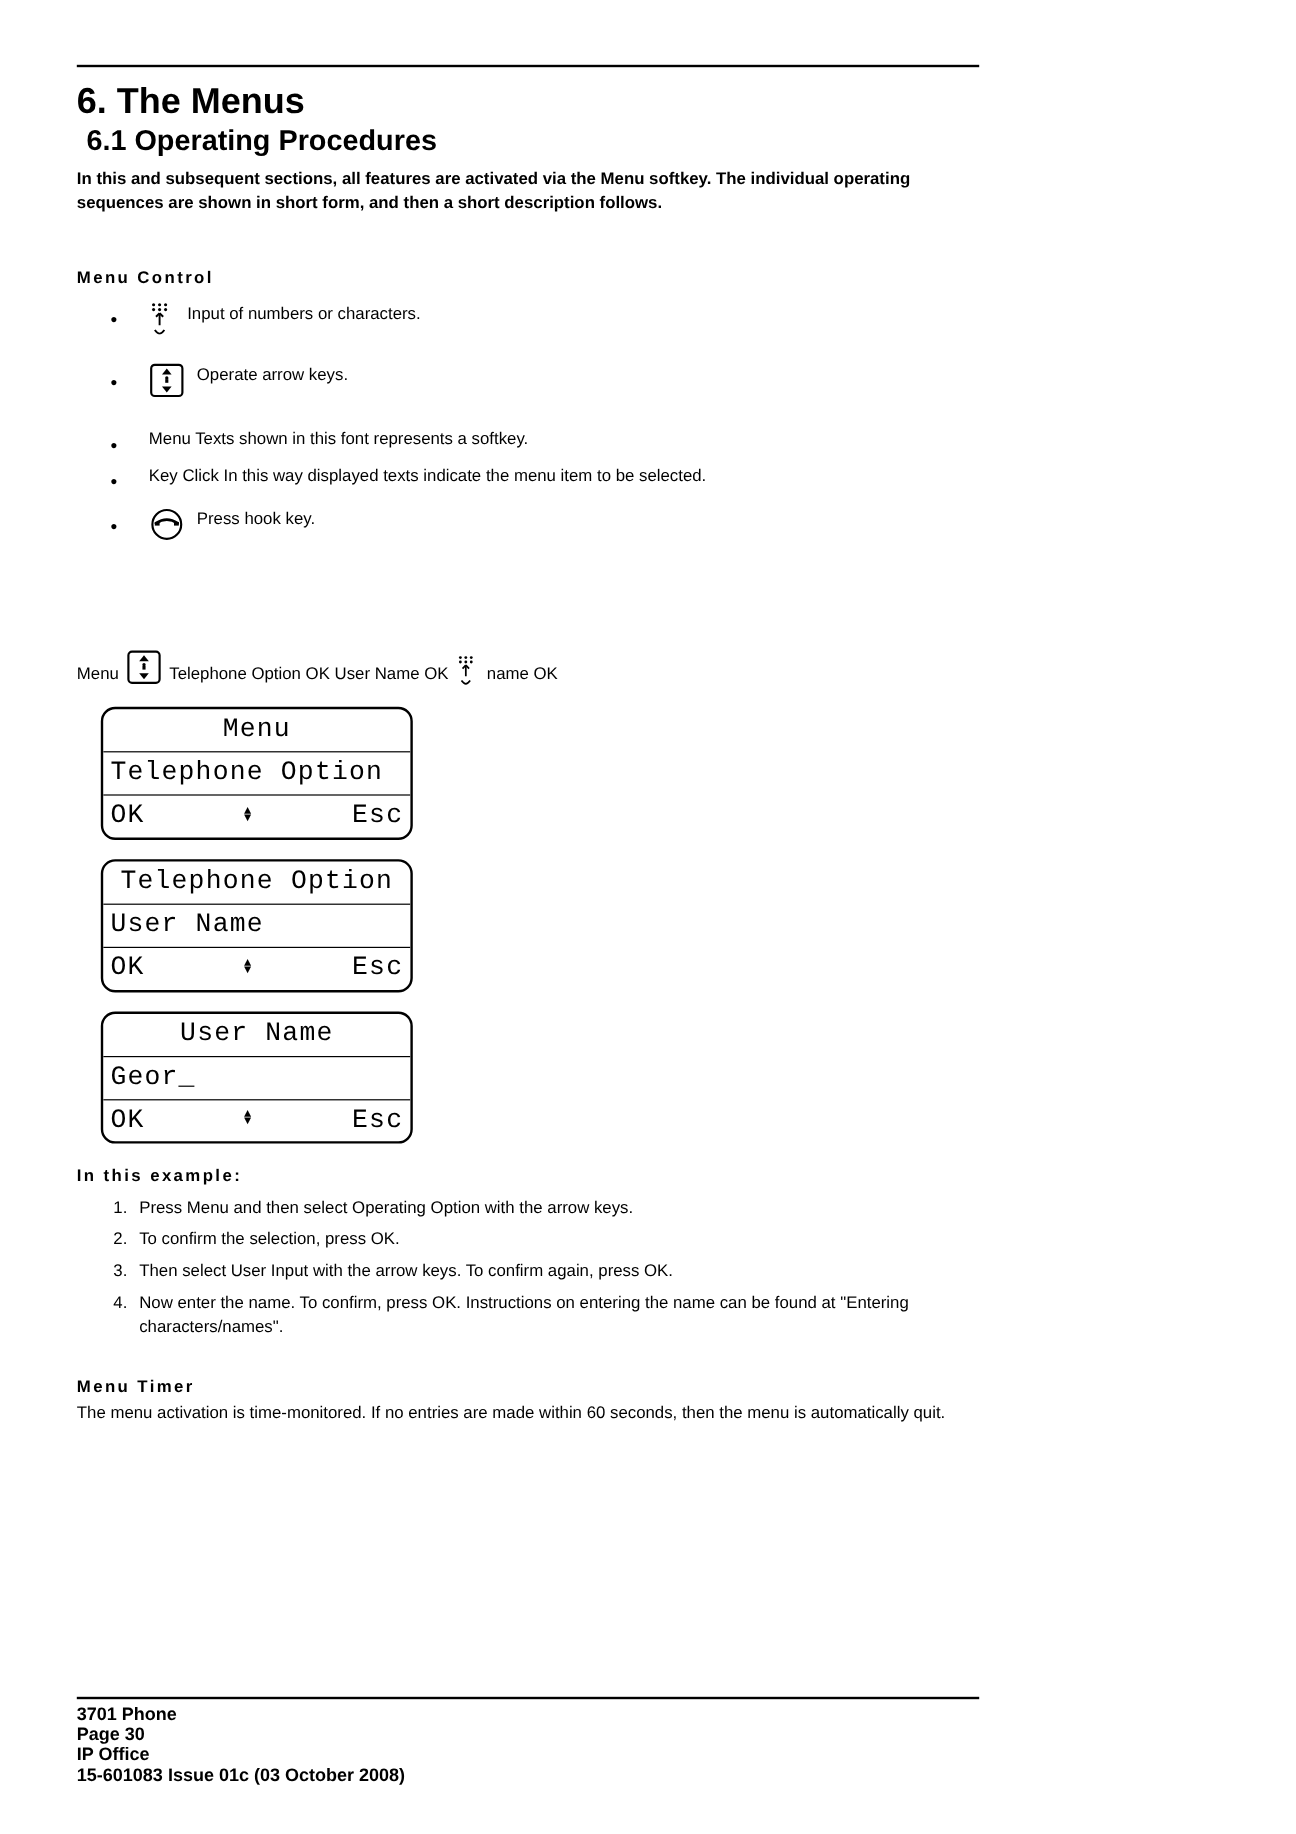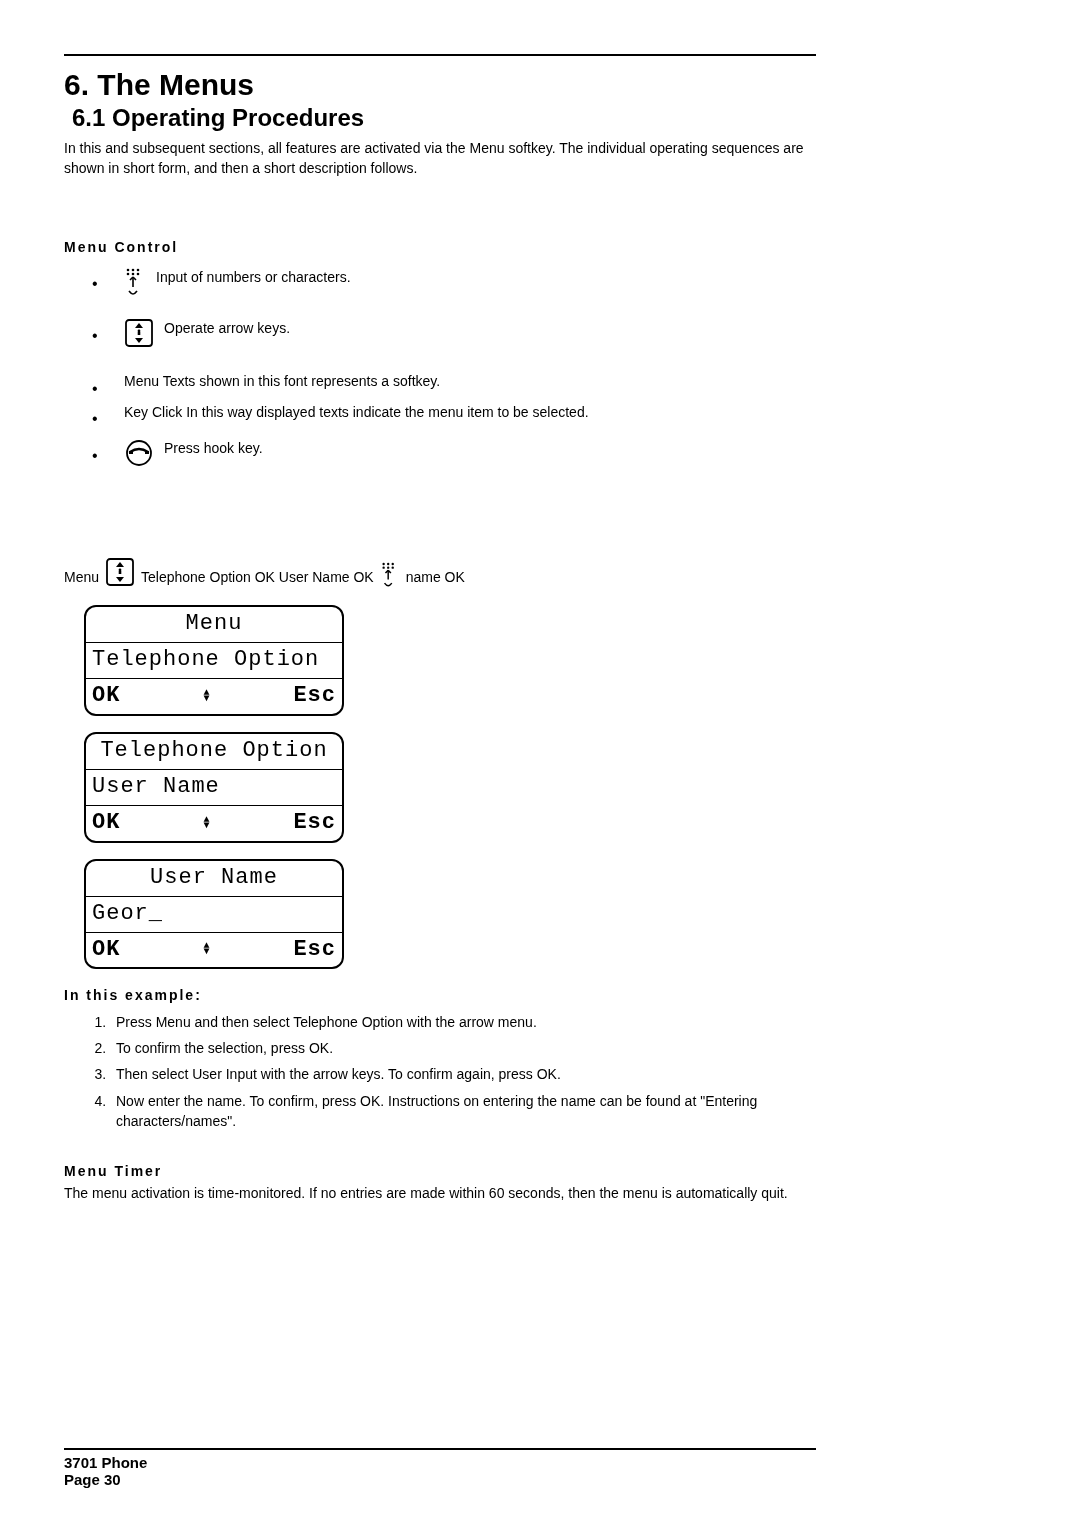--- a/index.html
+++ b/index.html
@@ -33,21 +33,21 @@
   h2 {
     font-family: Arial, sans-serif;
     font-weight: bold;
     font-size: 24px;
     margin: 2px 0 6px 8px;
   }
   .body {
     font-size: 14px;
     line-height: 1.45;
   }
-  .para { margin: 0 0 20px 0; }
+  .para { margin: 0 0 4px 0; font-weight: bold; }
   .gap-lg { height: 38px; }
   .gap-md { height: 24px; }
   .gap-sm { height: 10px; }
 
   .subhead {
     font-weight: bold;
     letter-spacing: 2px;
     font-size: 14px;
     margin-bottom: 2px;
   }
@@ -88,21 +88,21 @@
     width: 256px;
     border: 2px solid #000;
     border-radius: 12px;
     margin: 8px 0 16px 20px;
     overflow: hidden;
   }
   .screen .row {
     border-bottom: 1.5px solid #000;
     text-align: center;
   }
-  .screen .row:last-child { border-bottom: none; font-weight: bold; }
+  .screen .row:last-child { border-bottom: none; }
   .screen .row-inner {
     font-family: "Lucida Console", "Courier New", monospace;
     font-size: 22px;
     letter-spacing: 1px;
     padding: 1px 6px 2px 6px;
     display: flex;
     justify-content: space-between;
     align-items: center;
     min-height: 26px;
   }
@@ -297,33 +297,37 @@
           <div class="row-inner">
         <span>OK</span>
         <span class="double-arrow"></span>
         <span>Esc</span>
       </div>
         </div>
     </div>
 
     <div class="subhead" style="letter-spacing:2px;">In this example:</div>
     <ol class="steps">
-      <li>Press Menu and then select Telephone Option with the arrow menu.</li>
+      <li>Press Menu and then select Operating Option with the arrow keys.</li>
       <li>To confirm the selection, press OK.</li>
       <li>Then select User Input with the arrow keys. To confirm again, press OK.</li>
       <li>Now enter the name. To confirm, press OK. Instructions on entering the name can be found at "Entering characters/names".</li>
     </ol>
 
     <div class="gap-md"></div>
 
     <div class="subhead">Menu Timer</div>
     <div>The menu activation is time-monitored. If no entries are made within 60 seconds, then the menu is automatically quit.</div>
   </div>
 
   <div class="footer">
     <div class="rule"></div>
     <div class="line">
       <span>3701 Phone</span>
       <span>Page 30</span>
     </div>
+    <div class="line">
+      <span>IP Office</span>
+      <span>15-601083 Issue 01c (03 October 2008)</span>
+    </div>
   </div>
 
 </div>
 
 </body></html>

